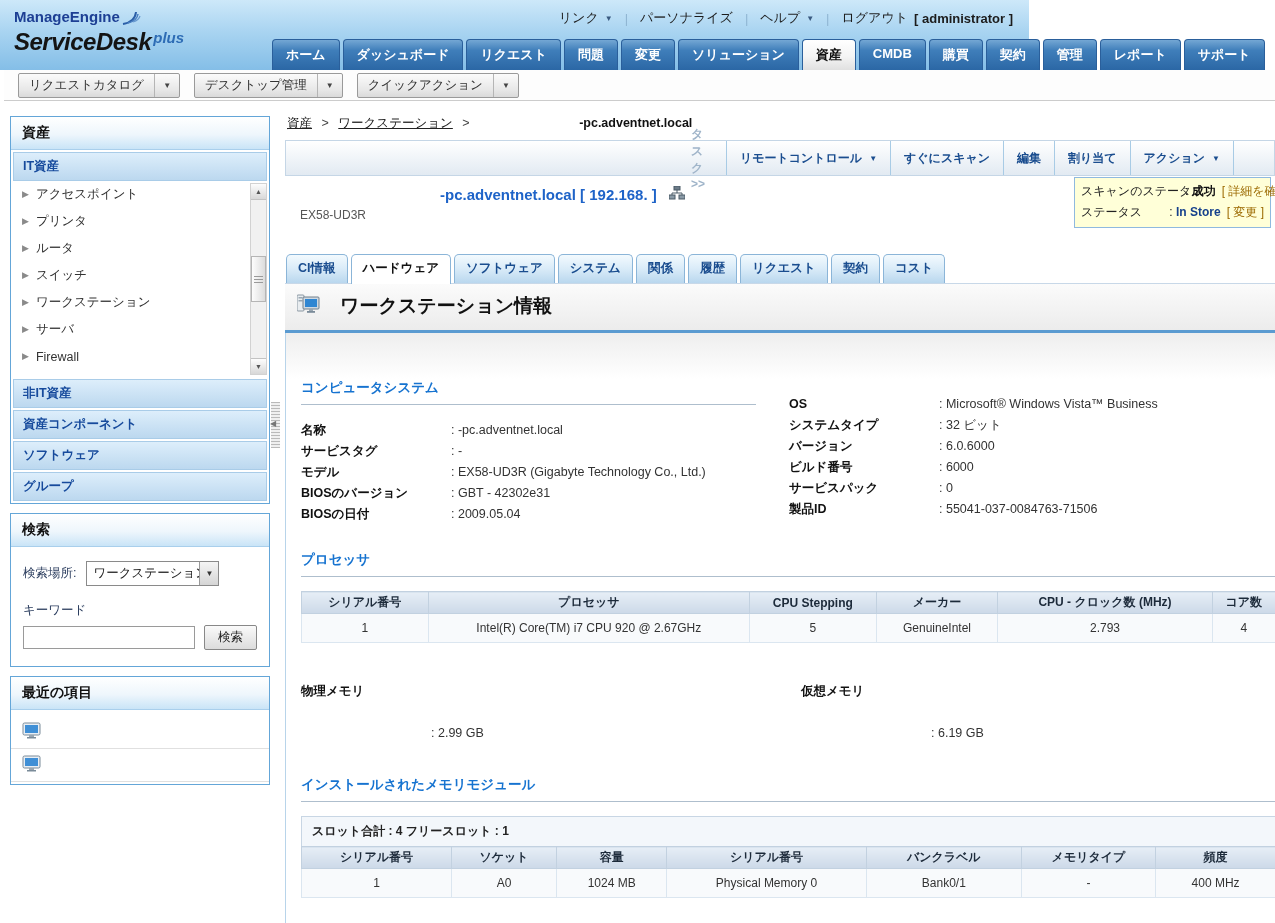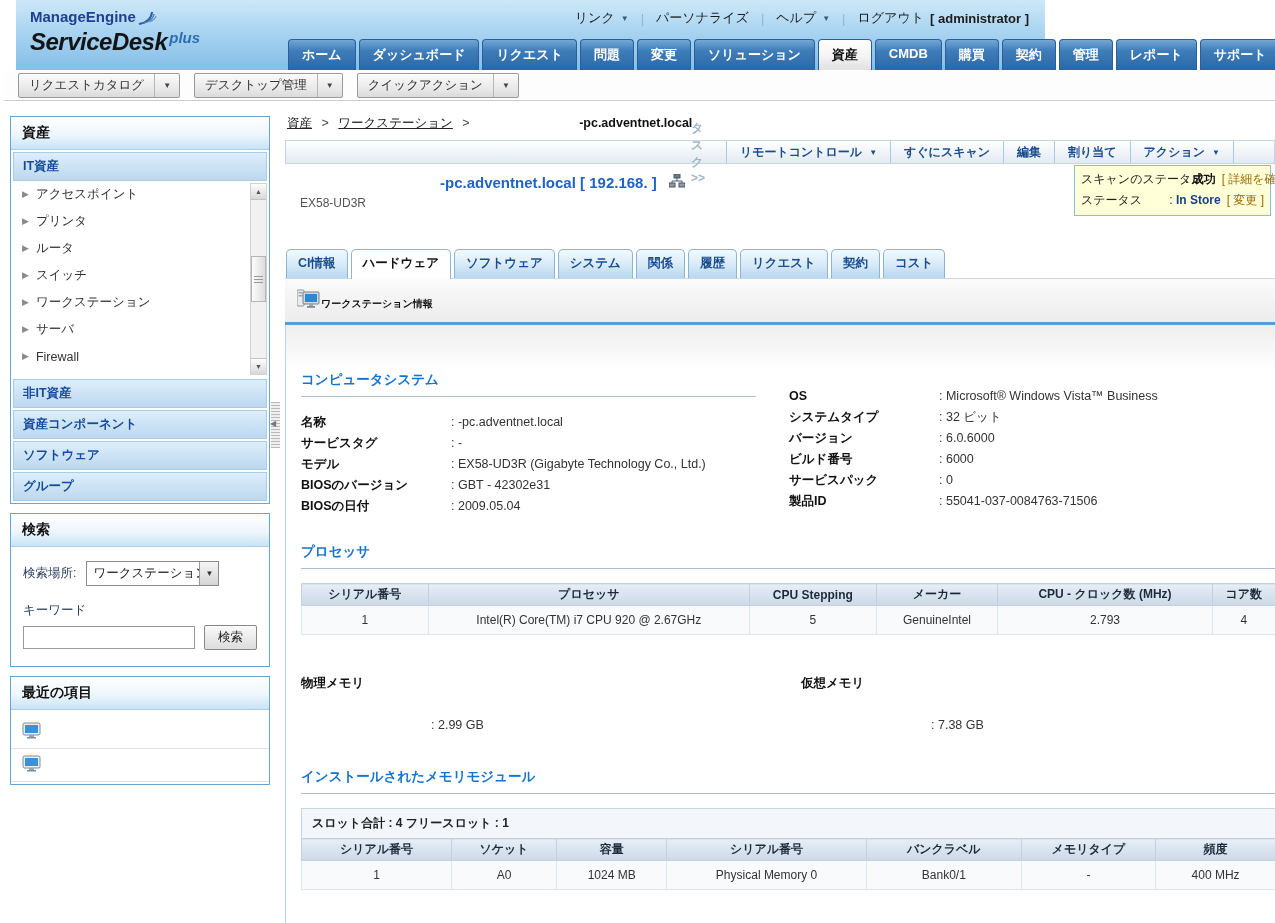--- a/index.html
+++ b/index.html
@@ -4,21 +4,21 @@
 <style>
   * { box-sizing: border-box; }
   html,body { margin:0; padding:0; }
   body {
     width:1275px; height:923px; overflow:hidden; position:relative;
     font-family:"Liberation Sans","DejaVu Sans",sans-serif;
     background:#ffffff; color:#333;
   }
 
   
-  .topband { position:absolute; top:0; left:16px; width:1029px; height:70px;
+  .topband { position:absolute; top:0; left:0; width:1029px; height:70px;
     background:linear-gradient(180deg,#cde8f9 0%,#a9d4f1 45%,#84bee7 100%); }
   .logo { position:absolute; left:14px; top:9px; line-height:1.05; }
   .logo-line1 { font-size:15px; font-weight:bold; color:#1d3f94; }
   .logo-swirl { display:inline-block; margin-left:1px; vertical-align:top; }
   .logo-line2 { font-size:24px; font-weight:bold; font-style:italic; color:#141414; letter-spacing:-0.5px; }
   .logo-plus { font-size:15px; font-style:italic; font-weight:bold; color:#2d6cb5; position:relative; top:-7px; margin-left:2px; }
   .toplinks { position:absolute; top:9px; right:16px; display:flex; align-items:center; gap:12px;
     font-size:13px; color:#1c1c1c; }
   .toplink { display:flex; align-items:center; gap:6px; cursor:pointer; }
   .tl-caret { font-size:8px; color:#3a5a80; }
@@ -80,48 +80,48 @@
     background:repeating-linear-gradient(0deg,#b9b9b9 0 1px,#efefef 1px 3px); cursor:pointer; }
   .collapse-arrow { position:absolute; left:-1px; top:17px; font-size:8px; color:#777; }
 
   
   .main { position:absolute; left:285px; top:110px; width:990px; }
   .breadcrumb { font-size:12.5px; color:#222; padding:5px 0 0 2px; height:30px; }
   .bc-link { color:#222; text-decoration:underline; cursor:pointer; }
   .bc-sep { margin:0 6px; color:#444; }
   .bc-current { font-weight:bold; margin-left:100px; color:#111; }
 
-  .actionbar { height:24px; background:linear-gradient(180deg,#ffffff,#e2eaf2); border:1px solid #c5d6e6;
+  .actionbar { height:36px; background:linear-gradient(180deg,#ffffff,#e2eaf2); border:1px solid #c5d6e6;
     display:flex; align-items:center; font-size:12px; font-weight:bold; color:#1a4d8f; }
   .ab-tasks { margin-left:393px; color:#9fb4c9; padding:0 12px; cursor:pointer; }
   .ab-item { padding:0 13px; border-left:1px solid #a8cbe5; height:100%; display:flex; align-items:center; gap:7px; cursor:pointer; white-space:nowrap; }
   .ab-caret { font-size:8px; color:#1a4d8f; }
   .ab-endpad { border-left:1px solid #a8cbe5; height:100%; width:96px; }
 
   .titleblock { position:relative; height:78px; }
   .host-title { padding:10px 0 0 155px; color:#1e63c8; font-weight:bold; font-size:15px;
     display:flex; align-items:center; gap:12px; }
   .model-sub { padding:5px 0 0 15px; color:#555; font-size:12px; }
   .statusbox { position:absolute; top:1px; right:4px; width:197px; background:#ffffd8;
     border:1px solid #8fb9df; font-size:12px; padding:3px 6px 4px; }
   .sbx-row { display:flex; line-height:21px; white-space:nowrap; }
   .sbx-label { width:104px; color:#222; }
   .sbx-val::before { content:": "; color:#222; font-weight:normal; }
   .sbx-val { font-weight:bold; color:#111; }
   .sbx-val.navy { color:#16418c; }
   .sbx-link { color:#9c6a00; margin-left:6px; cursor:pointer; }
 
-  .dtabs { display:flex; margin-top:7px; padding-left:1px; }
+  .dtabs { display:flex; margin-top:0; padding-left:1px; }
   .dtab { margin-right:3px; padding:5px 11px 6px; font-size:12.5px; font-weight:bold; color:#1a4d8f;
     background:linear-gradient(180deg,#f3fafe 0%,#d9ebf8 50%,#b9d7ee 100%);
     border:1px solid #8bb5d8; border-bottom:none; border-radius:5px 5px 0 0; cursor:pointer; white-space:nowrap; }
   .dtab.active { background:#ffffff; color:#111; padding-bottom:7px; margin-bottom:-1px; }
 
   .pageheader { background:linear-gradient(180deg,#fbfbfb,#ececec); border-top:1px solid #c8d8e8;
-    padding:9px 12px 11px; display:flex; align-items:flex-end; gap:0; font-size:10px; font-weight:bold; color:#111; }
+    padding:9px 12px 11px; display:flex; align-items:center; gap:19px; font-size:19px; font-weight:bold; color:#111; }
   .blueline { height:3px; background:#5b9bd1; }
   .contentarea { border-left:1px solid #b8d4ea; background:linear-gradient(180deg,#eeeeee 0%,#ffffff 46px);
     padding:0 0 0 15px; min-height:620px; }
 
   .two-col { display:flex; gap:33px; }
   .cols-top { padding-top:46px; }
   .col-l { width:455px; }
   .col-r { width:460px; }
   .sec-title { color:#1673d0; font-size:13.5px; font-weight:bold; padding-bottom:7px; border-bottom:1px solid #aebecd; }
   .fields { margin-top:15px; }
@@ -488,21 +488,21 @@
     </div>
 
     <div class="sec-full mem-sec">
       <div class="mem-fields">
         <div class="mem-pair left">
           <span class="m-label">物理メモリ</span>
           <span class="m-value">2.99 GB</span>
         </div>
         <div class="mem-pair">
           <span class="m-label">仮想メモリ</span>
-          <span class="m-value">7.38 GB</span>
+          <span class="m-value">6.19 GB</span>
         </div>
       </div>
     </div>
 
     <div class="sec-full mod-sec">
       <div class="sec-title">インストールされたメモリモジュール</div>
       <div class="slot-summary">スロット合計 : 4  フリースロット : 1</div>
       <table class="datatable">
         <colgroup>
             <col style="width:15.4%">

